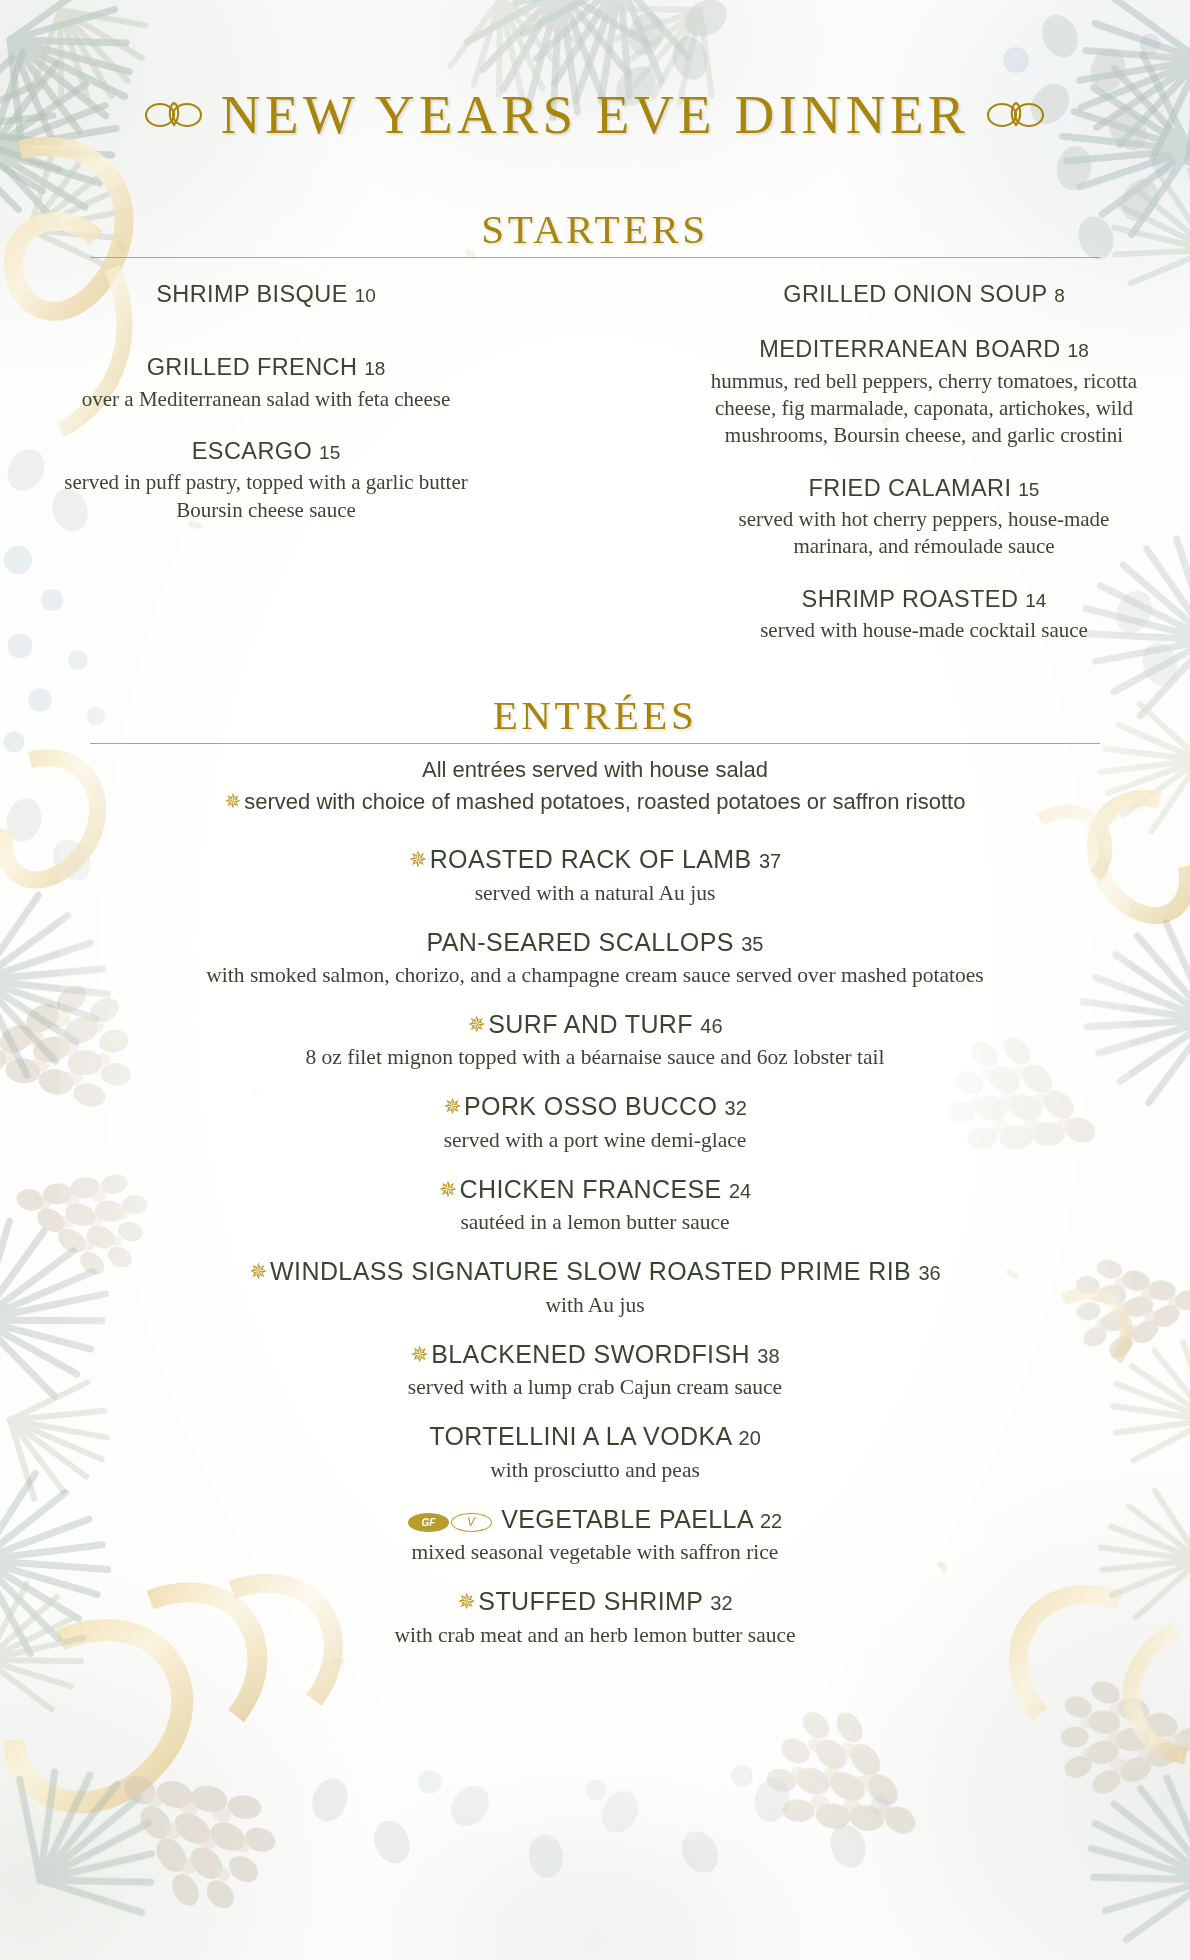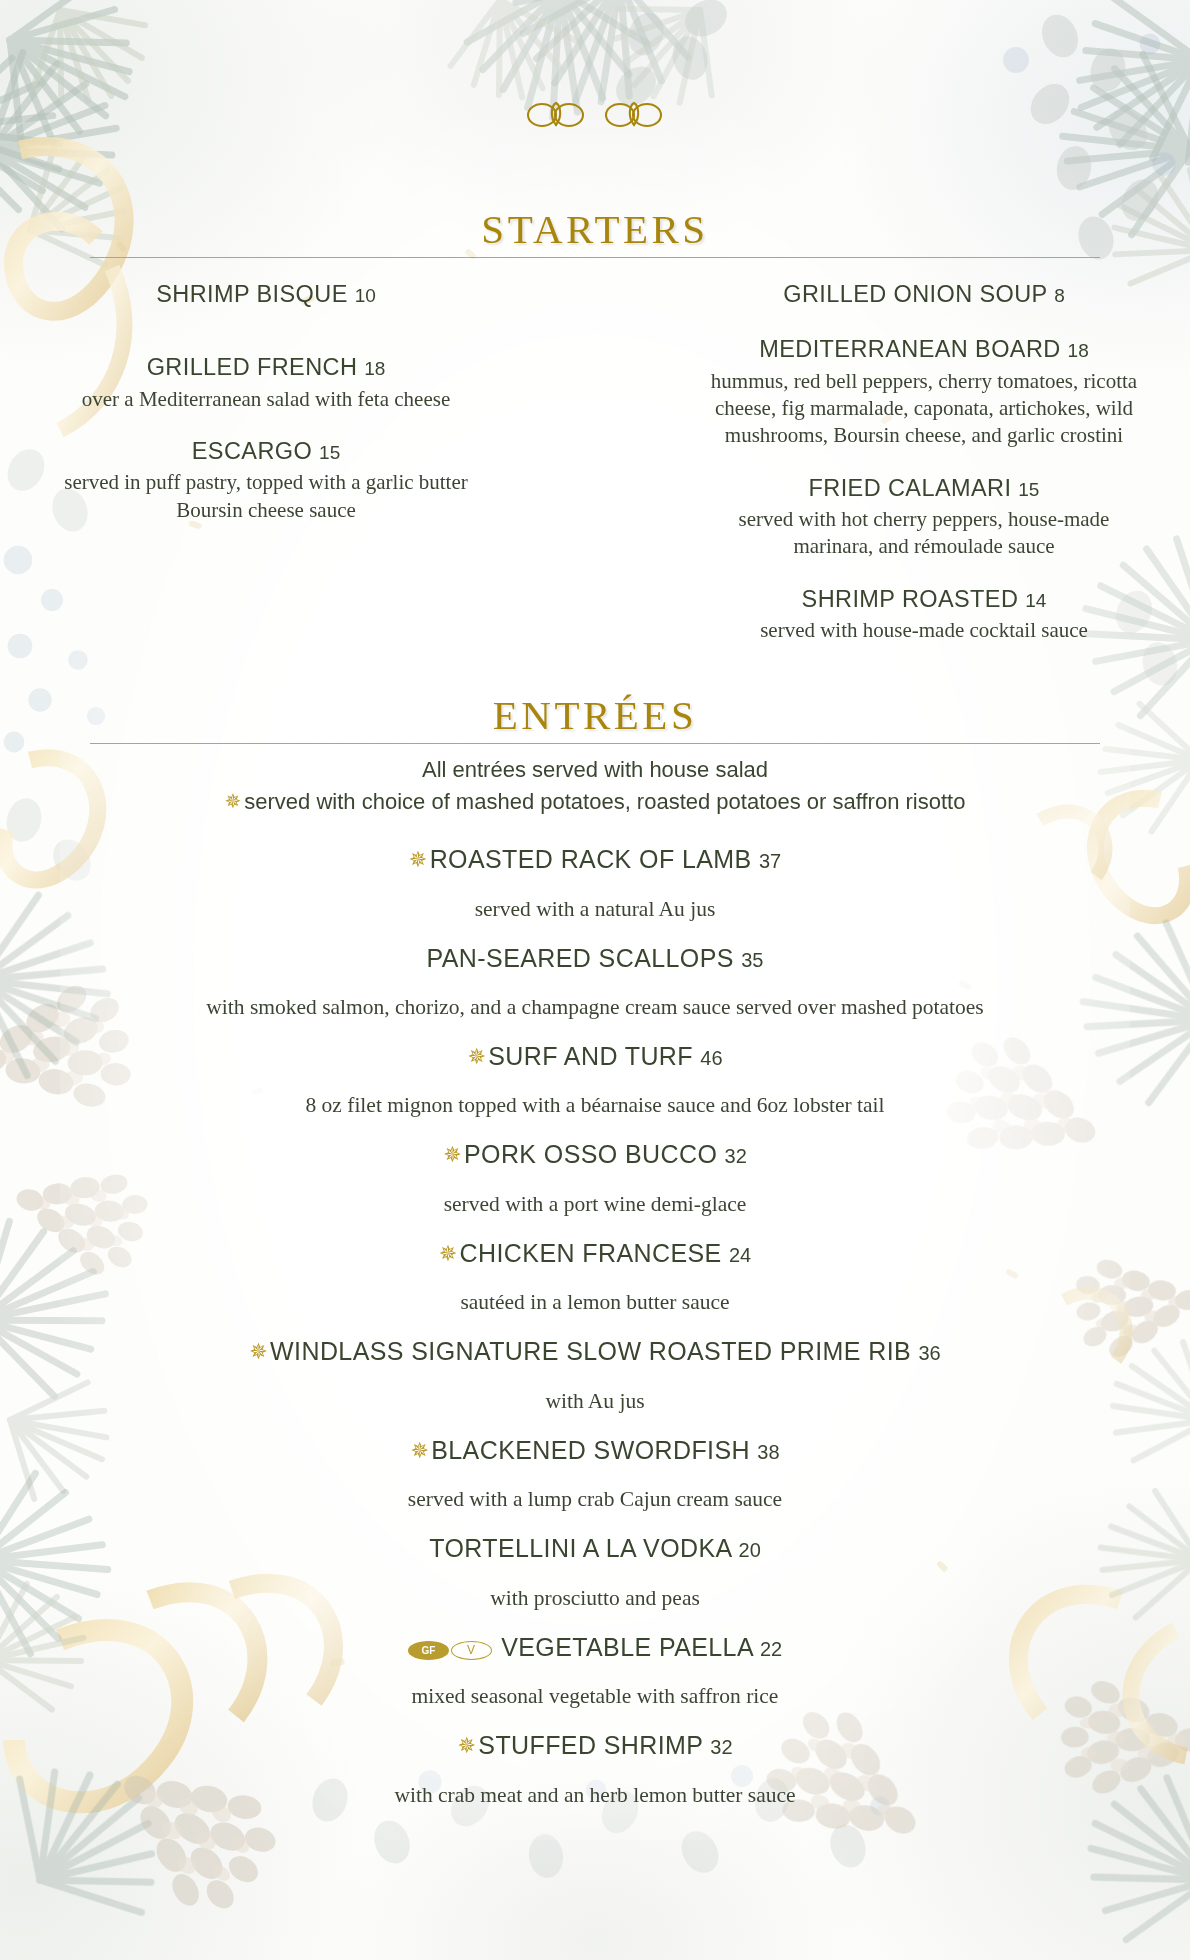--- a/index.html
+++ b/index.html
@@ -139,41 +139,42 @@
     line-height: 1.45;
     margin-top: 10px;
   }
   .entree-list { margin-top: 24px; }
   .entree {
     text-align: center;
     margin-bottom: 17px;
   }
   .entree .item-name { font-size: 25px; }
   .entree .price { font-size: 20px; }
-  .entree .item-desc { font-size: 21.5px; margin-top: 18px; }
+  .entree .item-desc { font-size: 21.5px; margin-top: 2px; }
 
   
   .star {
     color: #bb9a28;
     font-size: 22px;
     line-height: 1;
     position: relative;
     top: -1px;
     margin-right: 2px;
   }
   .note-star { font-size: 20px; margin-right: 3px; }
 
   .badge {
     display: inline-block;
     width: 41px; height: 19px;
     border-radius: 50%;
     vertical-align: 2px;
     margin-right: 2px;
     font-family: "Liberation Sans", sans-serif;
     text-align: center;
+    font-style: italic;
   }
   .badge-gf {
     background: #b99c2e;
     color: #ffffff;
     font-size: 10px;
     line-height: 19px;
     letter-spacing: -0.2px;
     font-weight: 700;
   }
   .badge-v {
@@ -467,20 +468,21 @@
   <div class="content">
 
     <div class="title-row">
       <svg class="flourish" width="62" height="40" viewBox="0 0 62 40">
         <g fill="none" stroke="#a8860e" stroke-width="2.1">
           <ellipse cx="17" cy="21" rx="14" ry="11"></ellipse>
           <ellipse cx="44" cy="21" rx="14" ry="11"></ellipse>
           <path d="M31 31 C 24 22, 27 11, 31 9 C 35 11, 38 22, 31 31 Z"></path>
         </g>
       </svg>
+      <div class="menu-title">NEW YEARS EVE DINNER</div>
       <svg class="flourish" width="62" height="40" viewBox="0 0 62 40">
         <g fill="none" stroke="#a8860e" stroke-width="2.1">
           <ellipse cx="17" cy="21" rx="14" ry="11"></ellipse>
           <ellipse cx="44" cy="21" rx="14" ry="11"></ellipse>
           <path d="M31 31 C 24 22, 27 11, 31 9 C 35 11, 38 22, 31 31 Z"></path>
         </g>
       </svg>
     </div>
 
     <div class="section">

